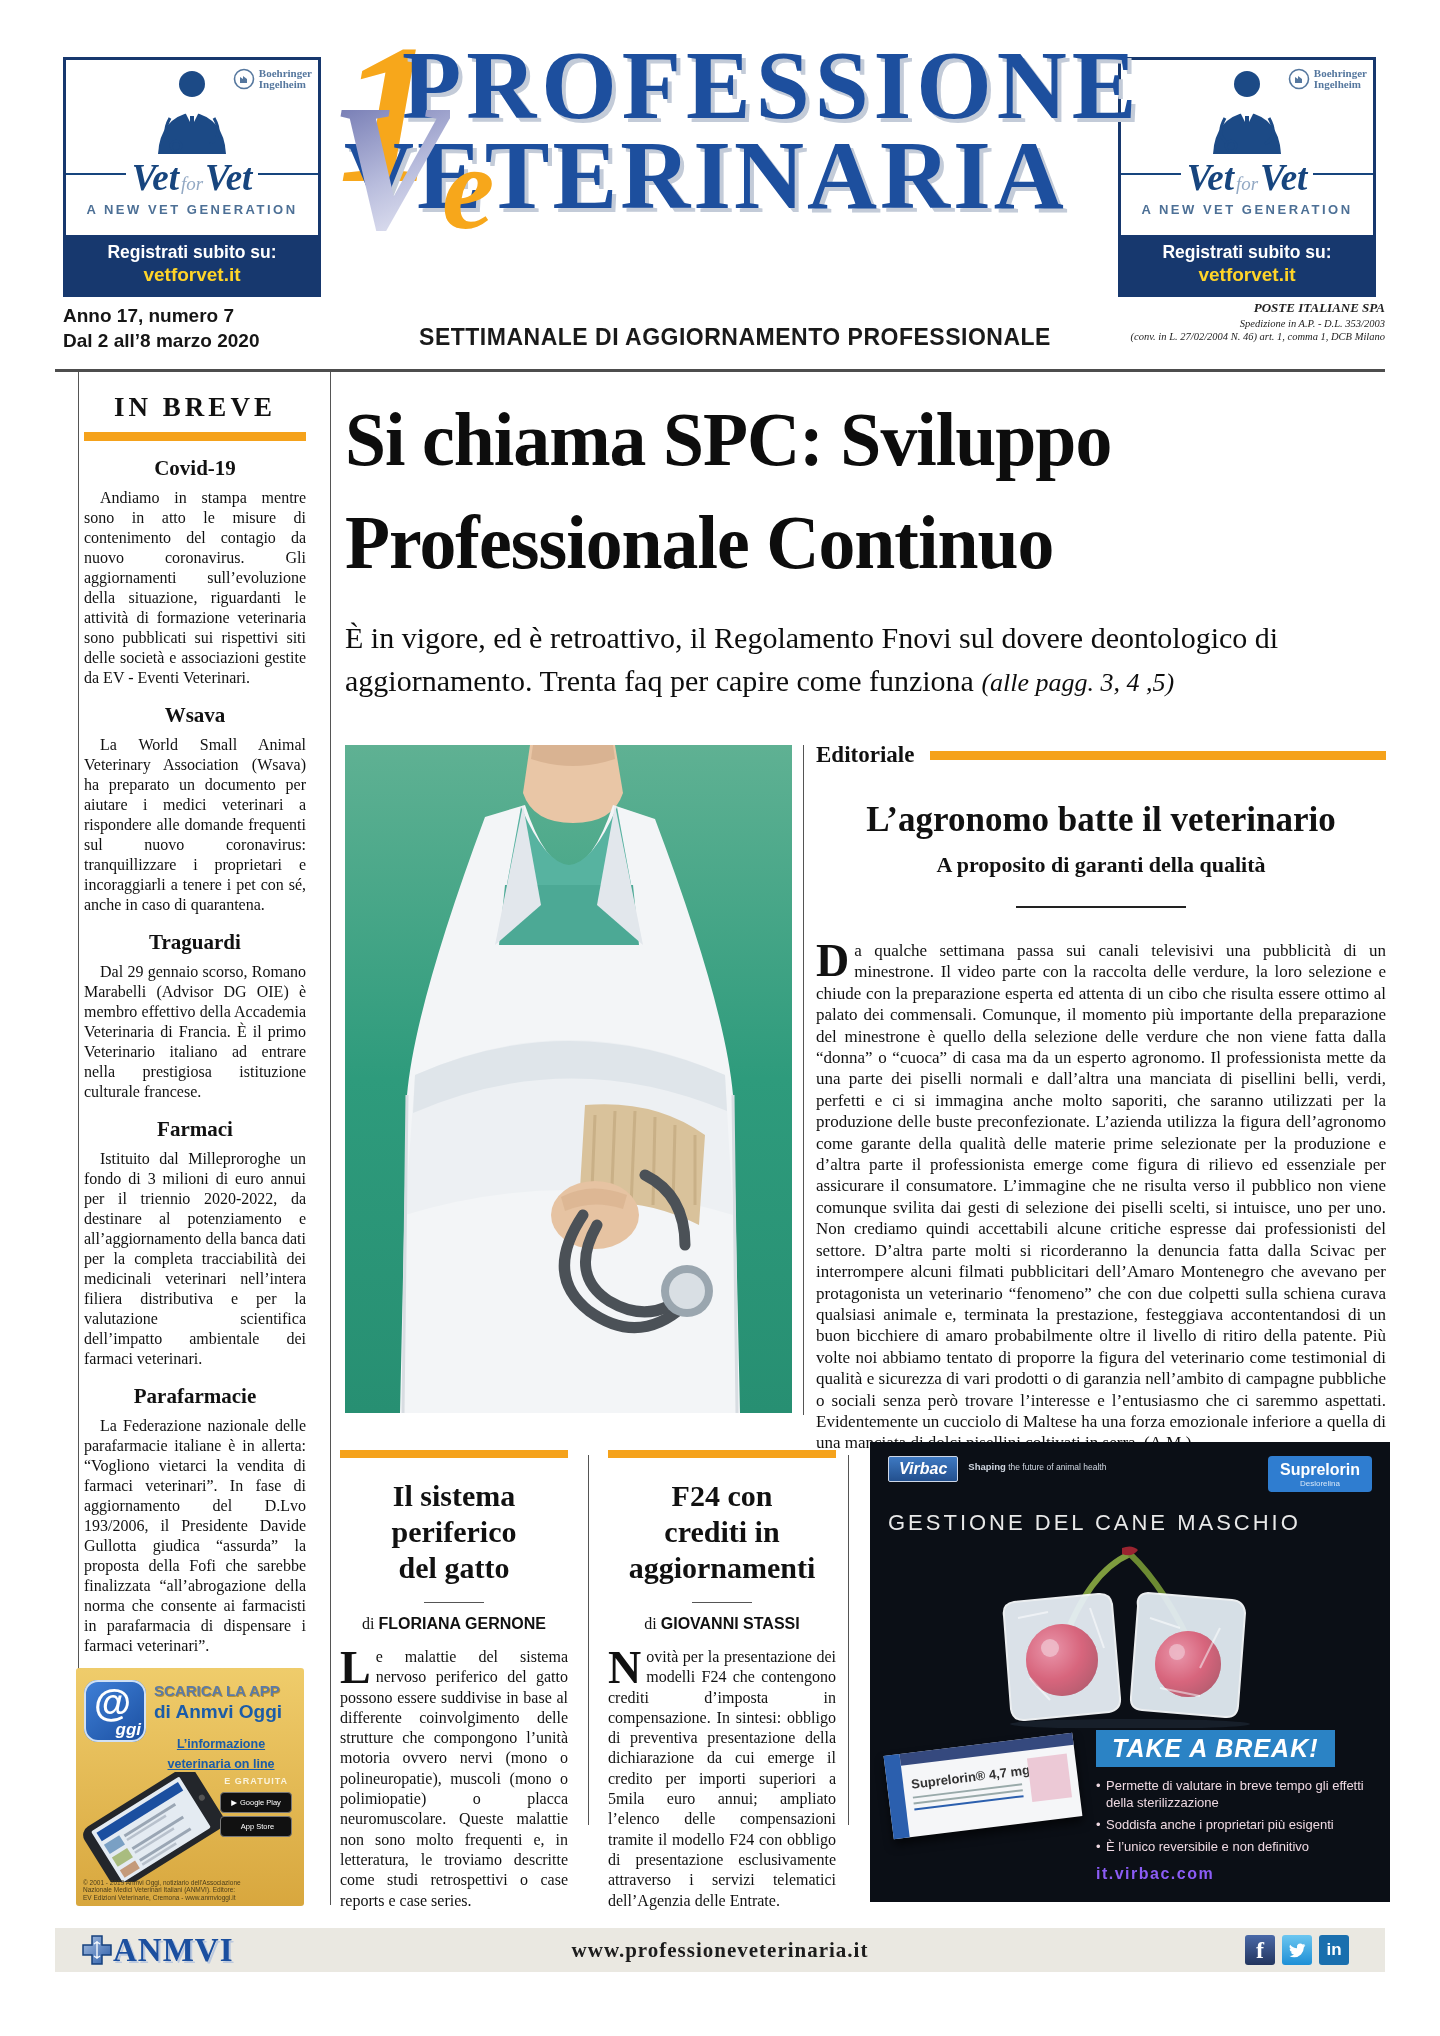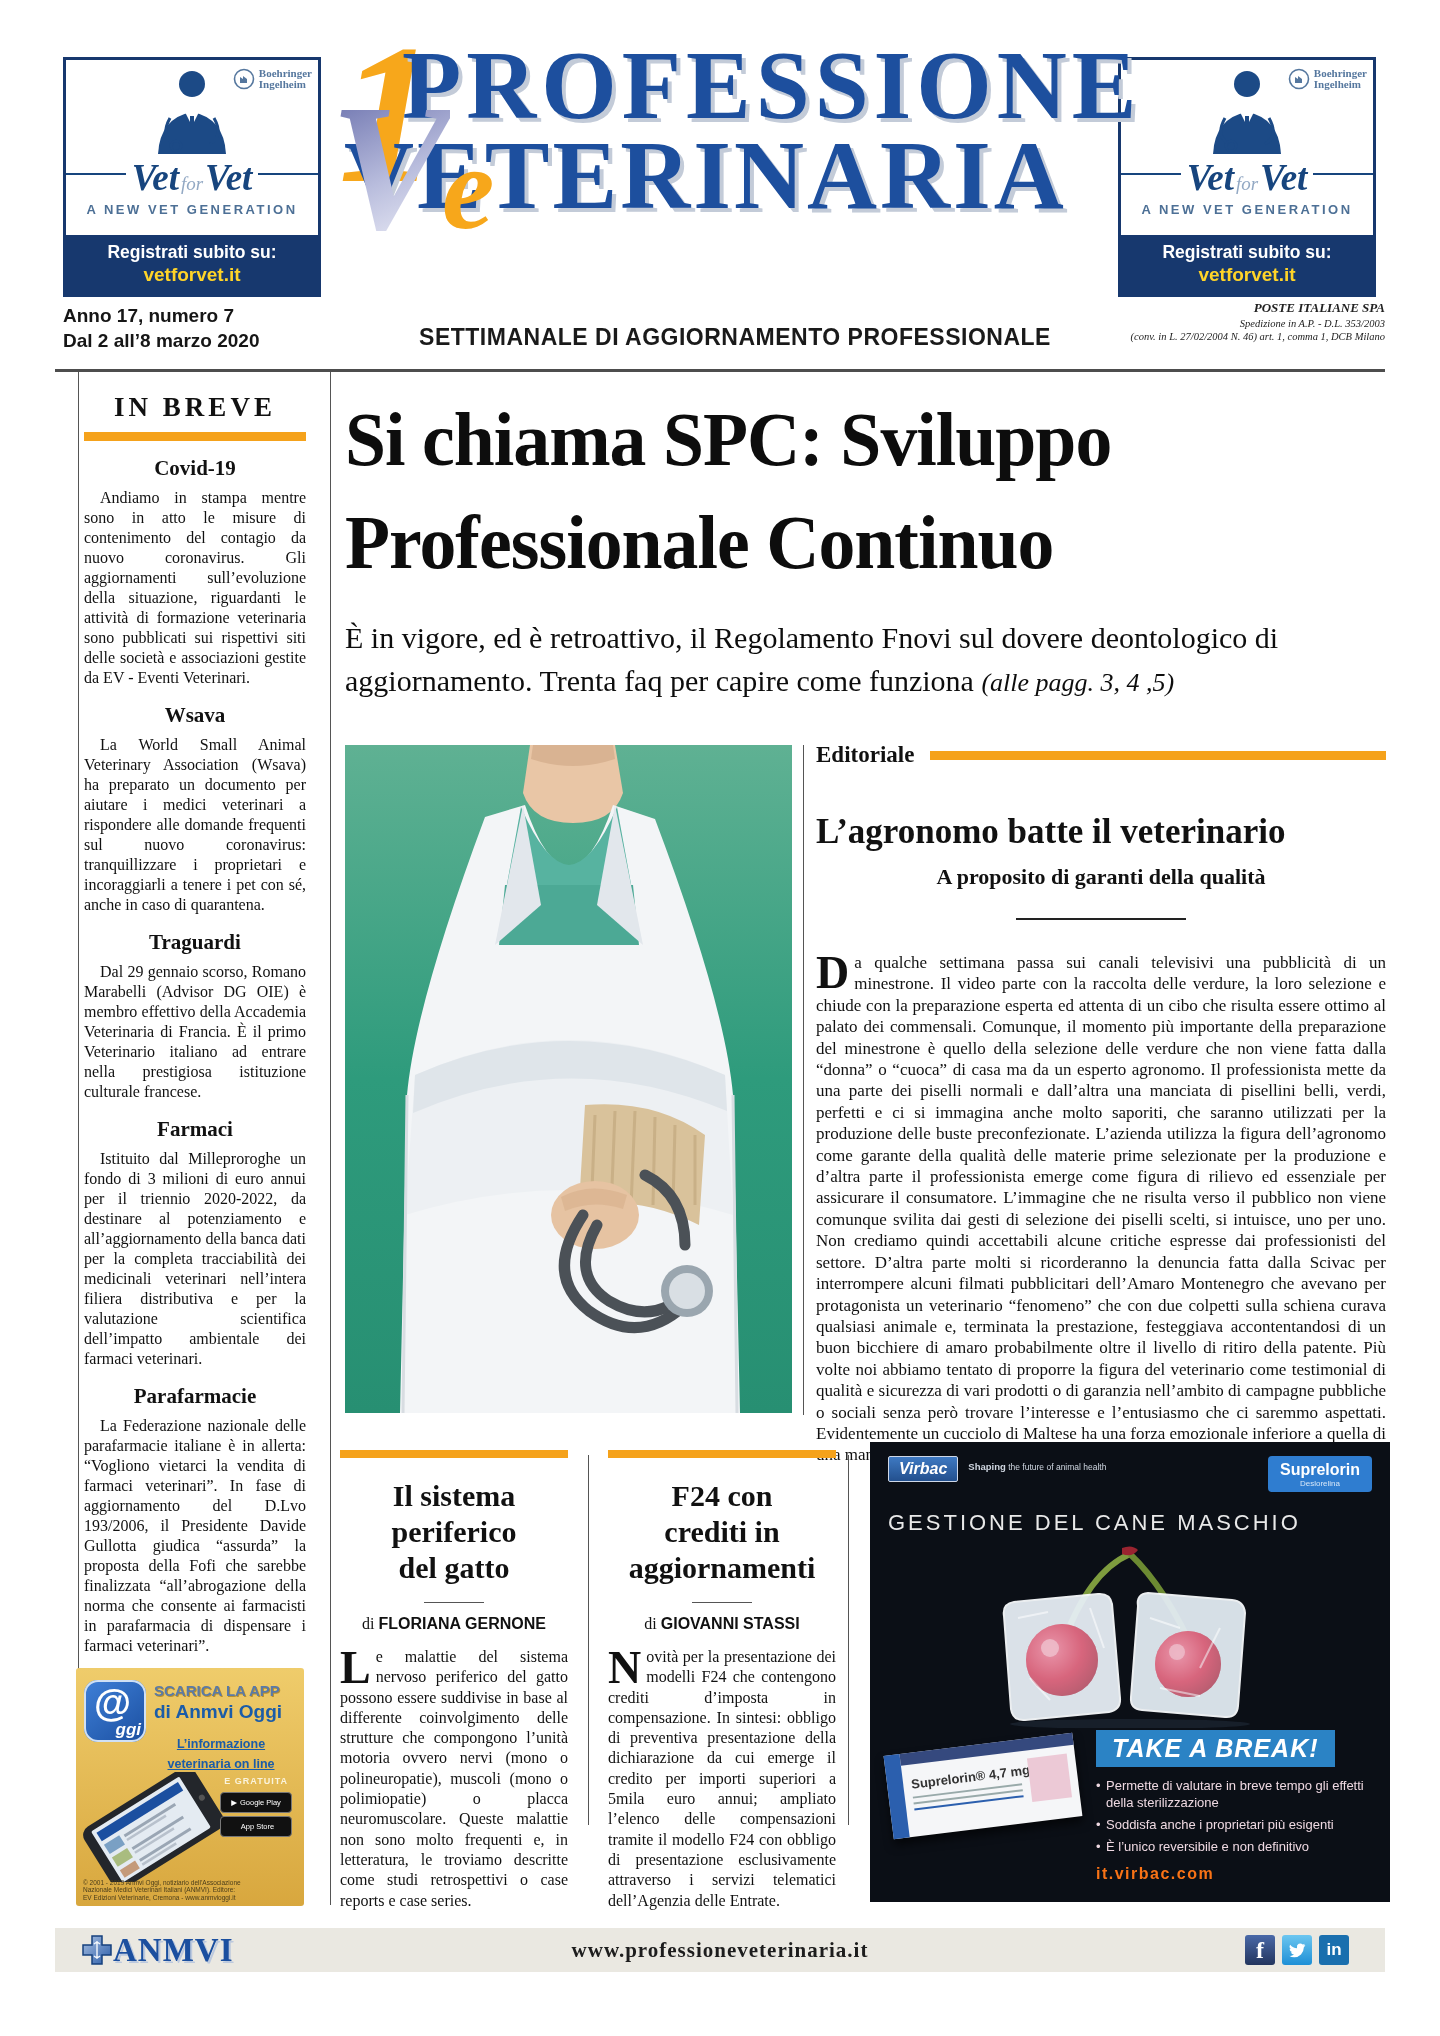--- a/index.html
+++ b/index.html
@@ -68,21 +68,21 @@
 
   
   #photo{left:345px;top:745px;width:447px;height:668px;overflow:hidden;}
   #vline-photo{left:803px;top:745px;height:670px;}
 
   
   #editorial{left:816px;top:742px;width:570px;}
   .ed-label-row{display:flex;align-items:center;gap:16px;}
   .ed-label{font-size:23px;font-weight:bold;white-space:nowrap;}
   .ed-bar{flex:1;height:9px;background:#F5A21B;}
-  .ed-title{font-size:35px;font-weight:bold;margin-top:44px;}
+  .ed-title{text-align:center;font-size:35px;font-weight:bold;margin-top:32px;}
   .ed-sub{text-align:center;font-size:22px;font-weight:bold;margin-top:12px;}
   .ed-rule{width:170px;height:2px;background:#222;margin:28px auto 0;}
   .ed-body{margin-top:32px;font-size:17px;line-height:21.4px;text-align:justify;}
   .dropcap{float:left;font-weight:bold;font-size:46px;line-height:37px;padding:2px 5px 0 0;}
 
   
   .teaser{width:228px;}
   .teaser .orange-bar{height:8px;}
   .t-title{text-align:center;font-size:30px;line-height:36px;font-weight:bold;margin-top:20px;}
   .t-title span{display:block;}
@@ -113,21 +113,21 @@
   .pack-top{position:absolute;left:16px;top:0;right:0;height:12px;background:#35497E;}
   .pack-label{position:absolute;left:24px;top:24px;font-size:13px;color:#333;font-weight:bold;}
   .pack-sq{position:absolute;right:8px;top:20px;width:40px;height:44px;background:#ECC9D6;}
   .pack-lines{position:absolute;left:24px;top:44px;width:110px;height:2px;background:#9aa;box-shadow:0 6px 0 #9aa,0 12px 0 #2B5FAE;}
   .vb-right{margin-left:18px;flex:1;}
   .vb-banner{display:inline-block;background:#2B83C5;color:#fff;font-weight:bold;font-style:italic;
              font-size:25px;padding:4px 16px;letter-spacing:1px;}
   .vb-bullets{margin:10px 0 0;padding:0;list-style:none;font-size:13px;line-height:17px;color:#EFD9E2;}
   .vb-bullets li{margin-bottom:5px;padding-left:10px;position:relative;}
   .vb-bullets li::before{content:"•";position:absolute;left:0;}
-  .vb-url{margin-top:10px;font-weight:bold;font-size:16px;letter-spacing:1.5px;color:#f97316;}
+  .vb-url{margin-top:10px;font-weight:bold;font-size:16px;letter-spacing:1.5px;color:#8b5cf6;}
 
   
   #app-ad{left:76px;top:1668px;width:228px;height:238px;background:linear-gradient(#EFCC6B,#D8A73E);
           border-radius:3px;overflow:hidden;font-family:"Liberation Sans",sans-serif;}
   .app-icon{position:absolute;left:8px;top:12px;width:62px;height:62px;border-radius:14px;
             background:linear-gradient(140deg,#3F80D8,#1B4FA0);box-shadow:inset 0 0 0 2px #cfe0f5;}
   .app-at{position:absolute;left:10px;top:2px;font-size:38px;font-weight:bold;color:#fff;}
   .app-ggi{position:absolute;right:5px;bottom:2px;font-size:17px;font-weight:bold;font-style:italic;color:#fff;}
   .app-t1{position:absolute;left:78px;top:14px;width:145px;font-size:15px;font-weight:bold;color:#5A7AA6;
           text-shadow:1px 1px 0 #b88f2e;}

